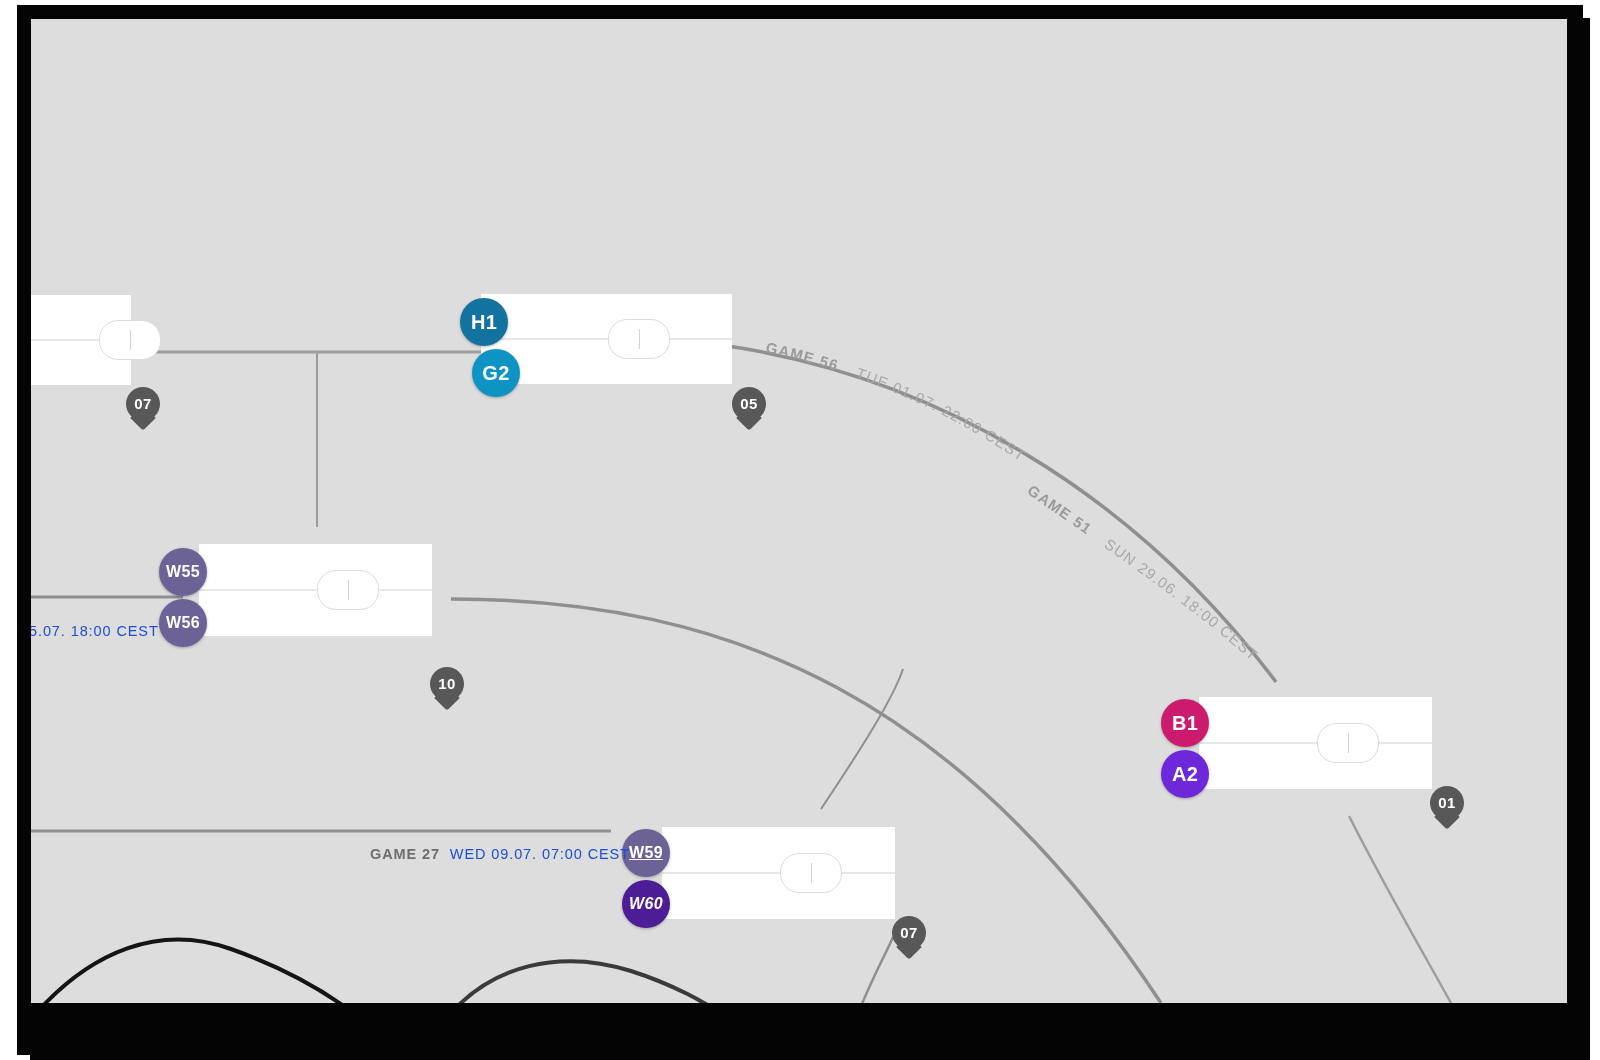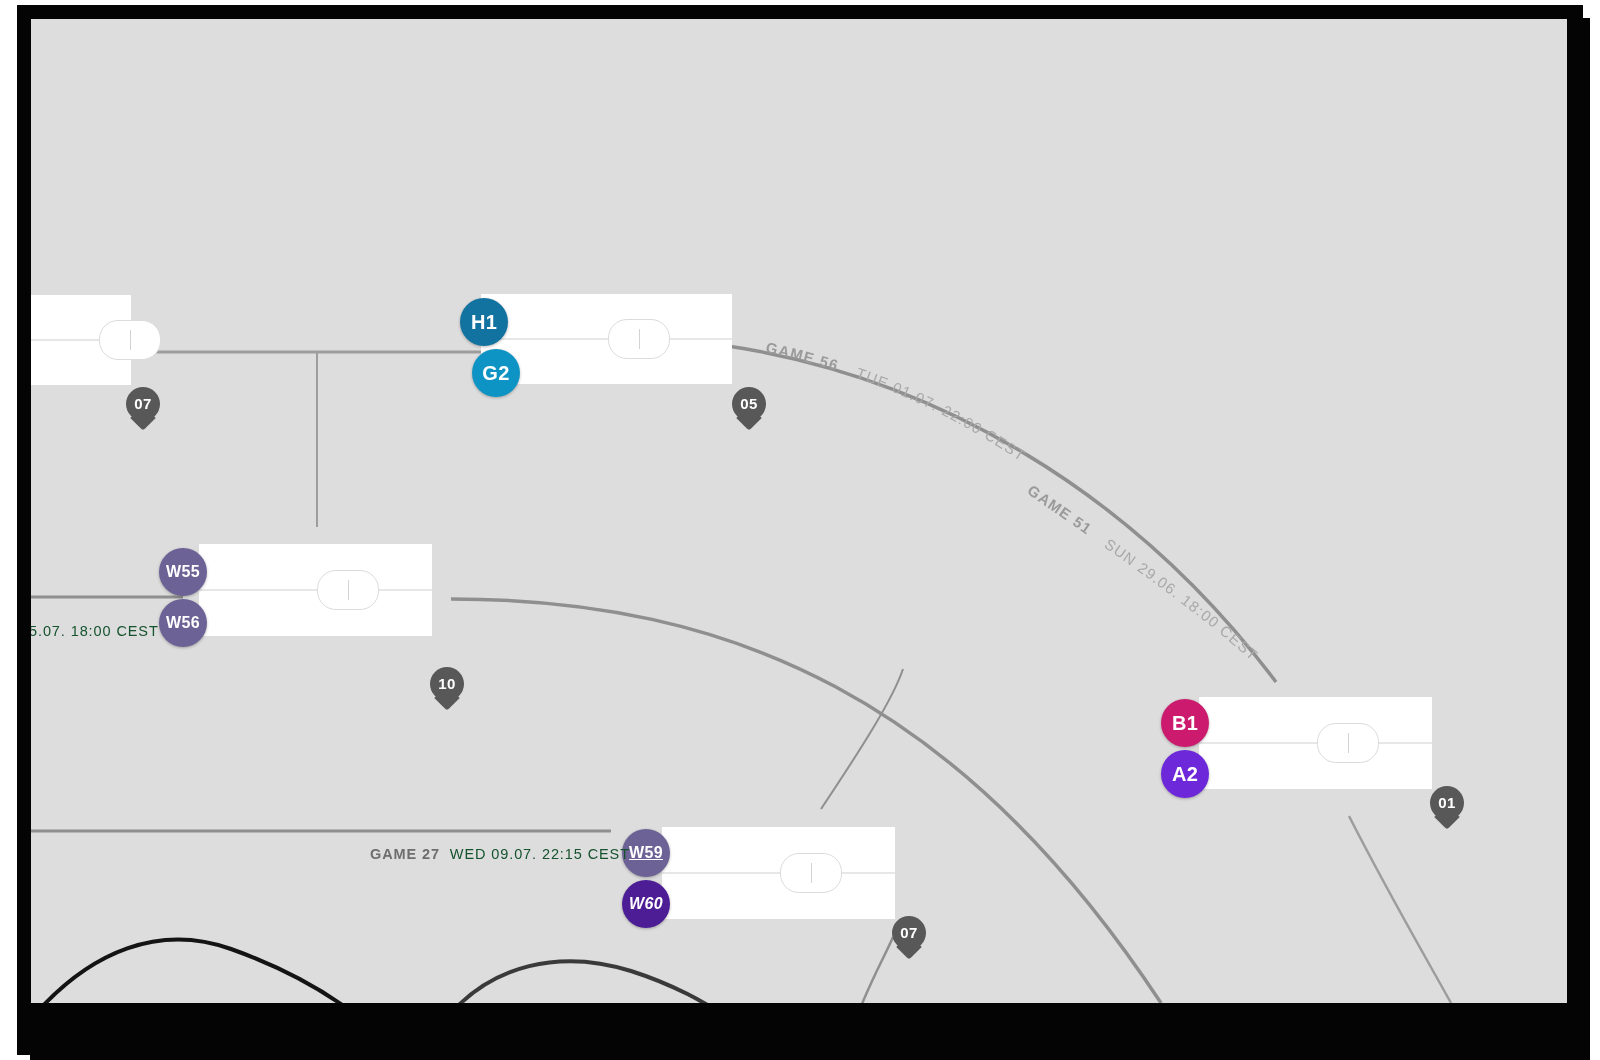--- a/index.html
+++ b/index.html
@@ -44,21 +44,21 @@
              background:#585858;border-radius:0 0 3px 0;
              transform:rotate(45deg);}
   .pin .num{position:absolute;left:0;top:0;width:34px;height:32px;
             display:flex;align-items:center;justify-content:center;
             color:#fff;font-size:15px;font-weight:700;letter-spacing:.5px;z-index:2;}
 
   
   .game-label{position:absolute;white-space:nowrap;font-size:14.5px;
               letter-spacing:.9px;color:#9a9a9a;}
   .game-label .gid{color:#6e6e6e;font-weight:700;}
-  .game-label .gtime{color:#14532d;font-weight:400;}
+  .game-label .gtime{color:#1d4ed8;font-weight:400;}
 
   .curve-text{font-size:15px;letter-spacing:1.2px;fill:#a8a8a8;
               font-family:"Liberation Sans","DejaVu Sans",sans-serif;}
   .curve-text .cid{fill:#9a9a9a;font-weight:700;}
 </style>
 </head>
 <body>
 
 <div id="stage">
 
@@ -148,21 +148,21 @@
     <div class="match" style="left:631px;top:808px;width:233px;height:92px;">
       <div class="mid-line"></div>
       <div class="score-pill" style="left:118px;">
         <div class="divider"></div>
       </div>
     </div>
     <div class="badge small" style="left:591px;top:810px;background:#6c6296;text-decoration:underline;">W59</div>
     <div class="badge small" style="left:591px;top:861px;background:#4c1d95;font-style:italic;">W60</div>
 
     <div class="game-label" style="left:339px;top:827px;">
-      <span class="gid">GAME 27</span>&nbsp;&nbsp;<span class="gtime">WED 09.07.  22:15 CEST</span>
+      <span class="gid">GAME 27</span>&nbsp;&nbsp;<span class="gtime">WED 09.07.  07:00 CEST</span>
     </div>
 
     <div class="pin" style="left:95px;top:368px;">
       <div class="tail"></div>
       <div class="head"></div>
       <div class="num">07</div>
     </div>
 
     <div class="pin" style="left:701px;top:368px;">
       <div class="tail"></div>

